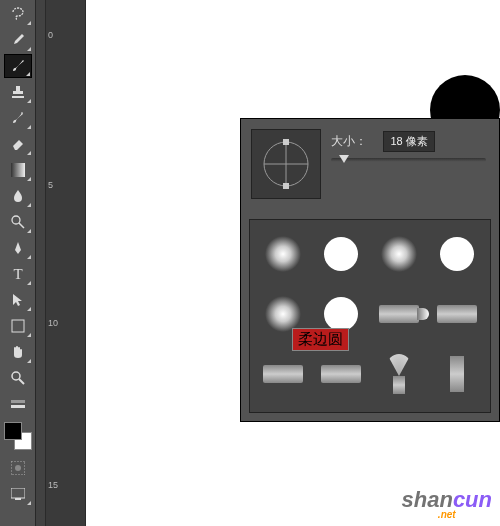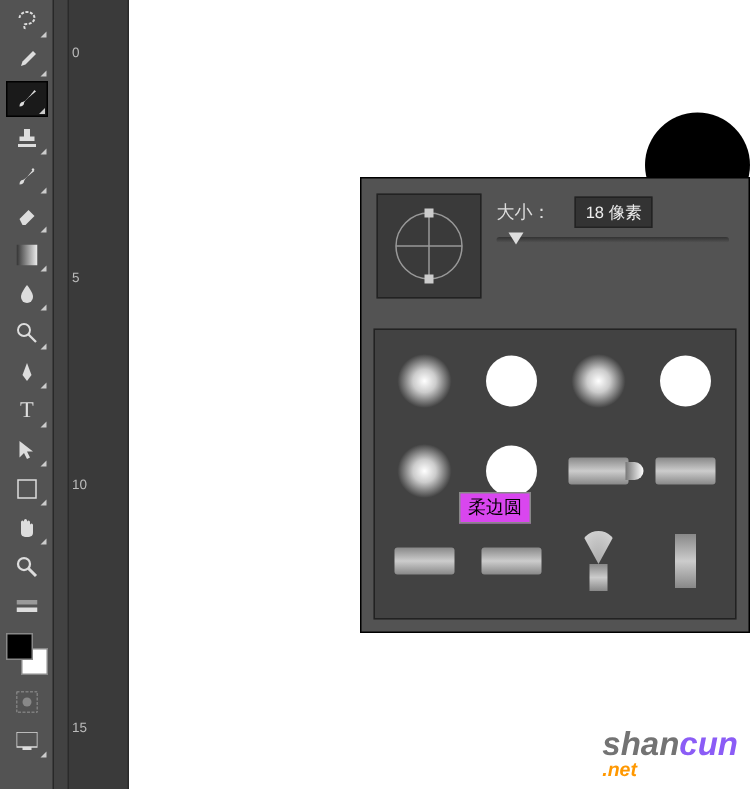--- a/index.html
+++ b/index.html
@@ -30,23 +30,23 @@
 .cell{height:60px;display:flex;align-items:center;justify-content:center;position:relative}
 .soft{width:36px;height:36px;border-radius:50%;background:radial-gradient(circle,#fff 0%,#ccc 30%,#444 70%,#424242 100%)}
 .hard{width:34px;height:34px;border-radius:50%;background:#fff}
 .brush-bristle{width:40px;height:18px;background:linear-gradient(#888,#ccc,#888);border-radius:2px;position:relative}
 .brush-bristle::after{content:"";position:absolute;right:-10px;top:3px;width:12px;height:12px;background:linear-gradient(90deg,#777,#fff);border-radius:0 6px 6px 0}
 .flat-brush{width:40px;height:18px;background:linear-gradient(#888,#ccc,#888);border-radius:2px}
 .fan-brush{position:relative;width:40px;height:40px}
 .fan-brush::before{content:"";position:absolute;top:0;left:8px;width:24px;height:22px;background:radial-gradient(ellipse at bottom,#aaa,#ddd);clip-path:polygon(50% 100%,0 0,100% 0);border-radius:12px 12px 0 0}
 .fan-brush::after{content:"";position:absolute;bottom:0;left:14px;width:12px;height:18px;background:linear-gradient(#888,#ccc,#888)}
 .square-brush{width:14px;height:36px;background:linear-gradient(#888,#ccc,#888)}
-.tooltip{position:absolute;background:#d946ef;color:#000;font-size:12px;padding:1px 5px;border:1px solid #888;z-index:10;top:108px;left:56px}
+.tooltip{position:absolute;background:#b91c1c;color:#000;font-size:15px;padding:1px 5px;border:1px solid #888;z-index:10;top:108px;left:42px}
 .watermark{position:absolute;bottom:6px;right:8px;font-family:Georgia,serif;font-size:22px;font-weight:bold;font-style:italic}
-.wm1{color:#737373}.wm2{color:#8b5cf6}.wm3{color:#ff9800;font-size:13px;display:block;text-align:left;margin-top:-4px}
+.wm1{color:#737373}.wm2{color:#8b5cf6}.wm3{color:#ff9800;font-size:10px;display:block;text-align:center;margin-top:-4px}
 </style>
 </head>
 <body>
 
 <div class="toolbar-main">
 <div class="tool">
       <svg width="16" height="16" viewBox="0 0 16 16">
         <path d="M3 6c0-2 2-4 5-4s5 2 5 4-2 4-5 4c-1 0-2 0-2 1s1 2 0 3" stroke="#ddd" fill="none" stroke-width="1.3" stroke-dasharray="2,1"></path>
       </svg>
       <div class="tool-corner"></div>

